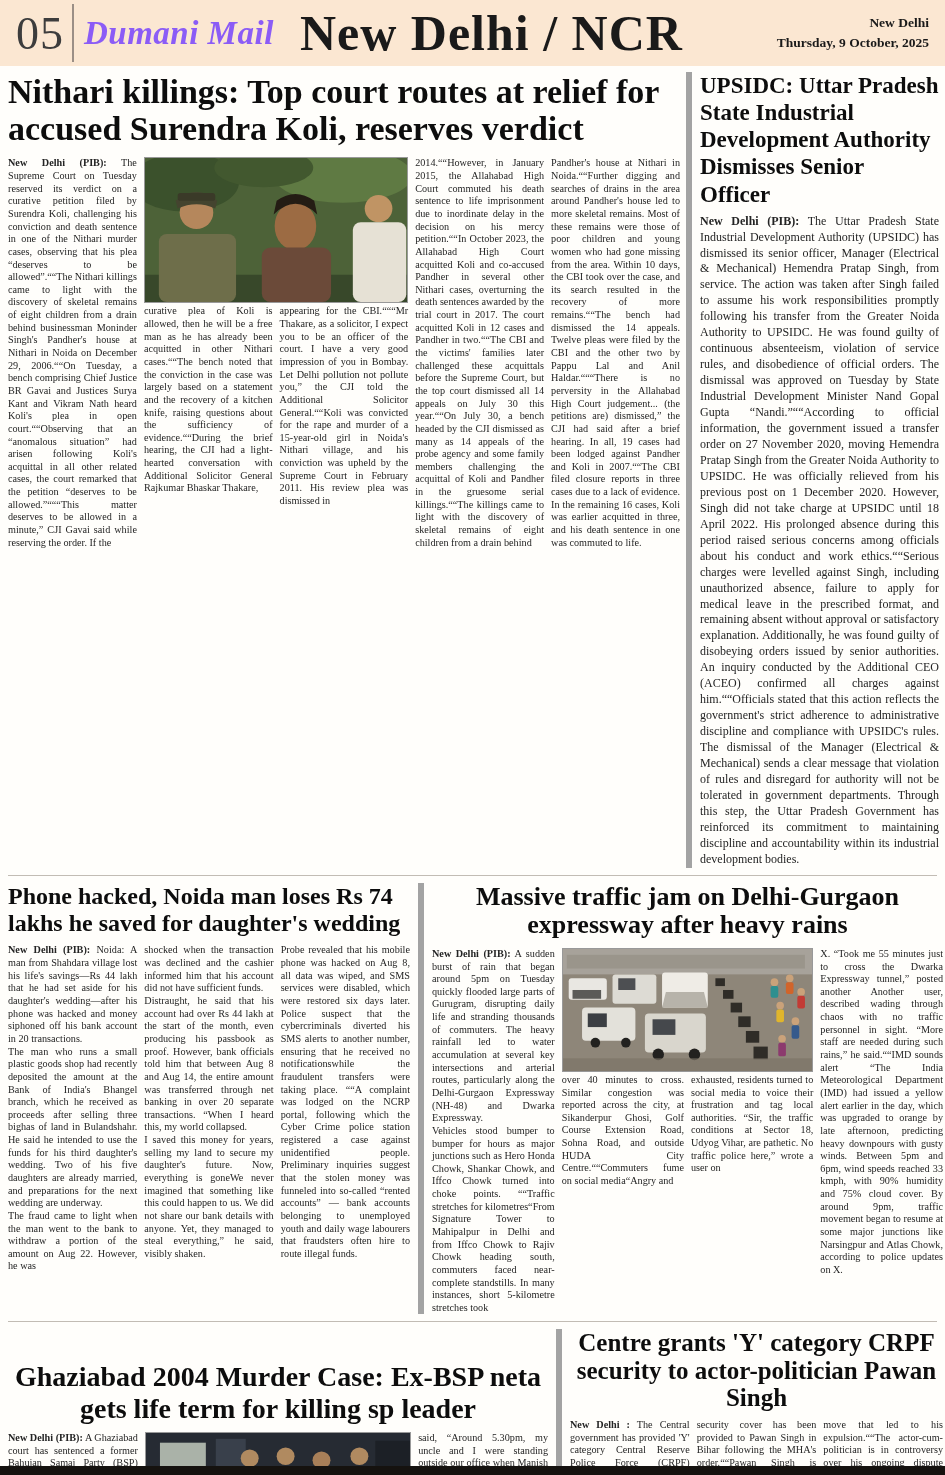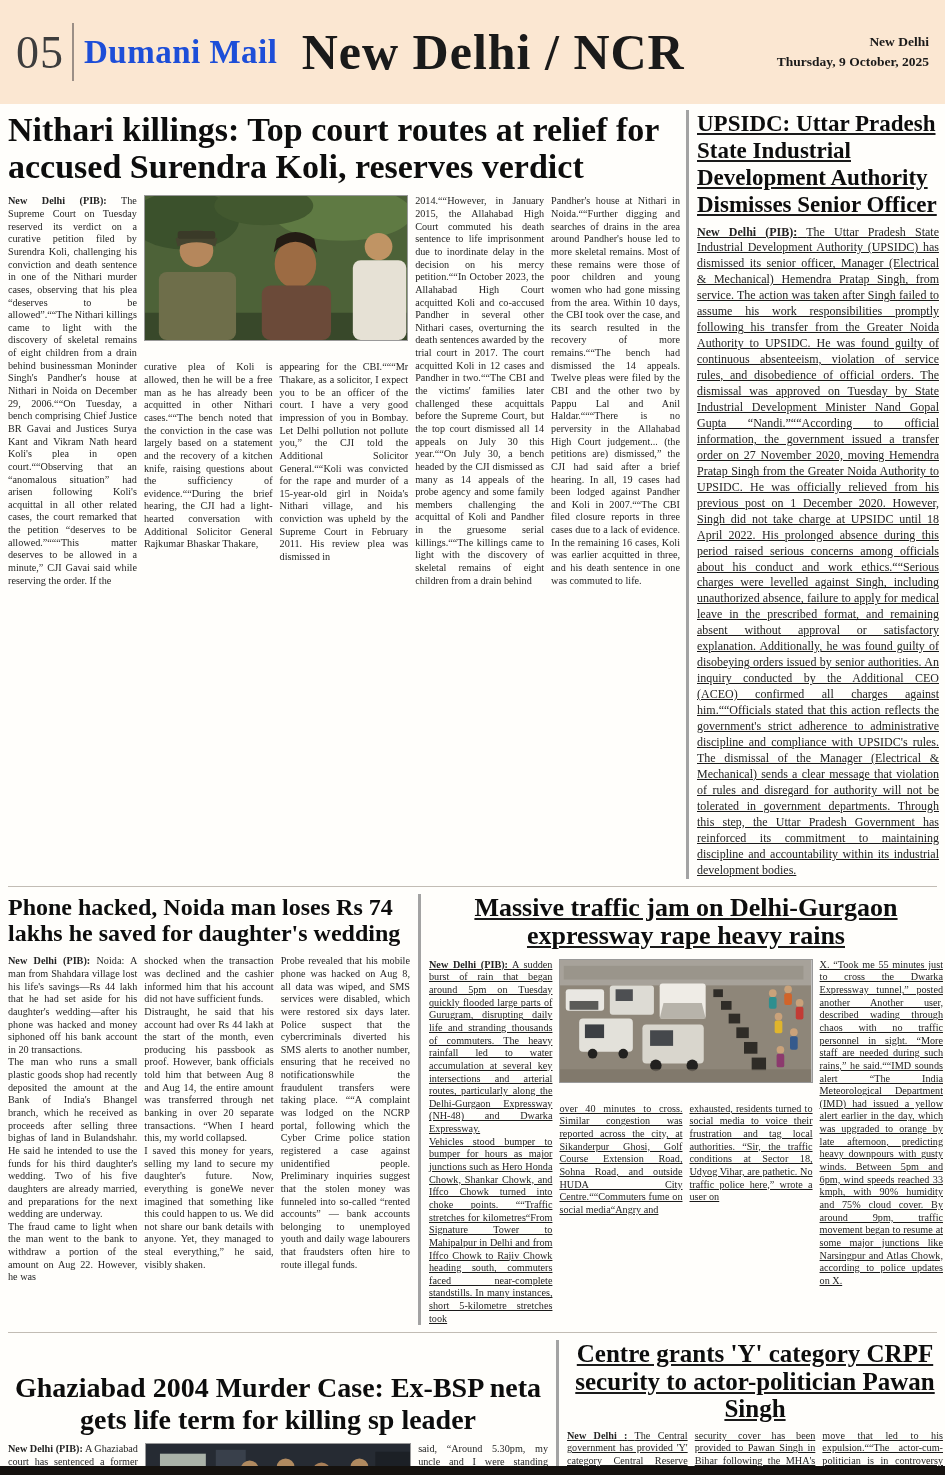--- a/index.html
+++ b/index.html
@@ -4,41 +4,41 @@
 <style>
   * { margin:0; padding:0; box-sizing:border-box; }
   html,body { background:#e9e9e9; }
   .page {
     width:945px; height:1475px; margin:0 auto; position:relative;
     background:#fffefb; overflow:hidden;
     font-family:"Liberation Serif", serif; color:#1a1a1a;
   }
   
   .masthead {
-    height:104px; display:flex; align-items:center; padding:0 16px;
+    height:66px; display:flex; align-items:center; padding:0 16px;
   }
   .pagenum { font-size:46px; color:#3d3d3d; font-weight:normal; letter-spacing:1px; }
   .mast-divider { width:2px; height:58px; background:#9b8f86; margin:0 10px 0 8px; }
   .brand { font-size:33px; font-weight:bold; letter-spacing:.5px; }
   .section-title { flex:1; text-align:center; font-size:50px; font-weight:bold; letter-spacing:1px; padding-right:30px; }
   .dateblock { text-align:right; font-weight:bold; font-size:13.5px; line-height:1.5; width:190px; }
   
   main { padding:6px 8px 0 8px; }
   .headline { font-weight:bold; color:#0d0d0d; }
   .body-cols { display:flex; gap:7px; }
   .col {
     flex:1; font-size:10.2px; line-height:1.24; text-align:justify;
     white-space:pre-line; color:#242424;
   }
   .col b { font-weight:bold; }
   .photo { display:block; width:100%; border:1px solid #999; background:#ccc; }
-  .midwrap { display:flex; flex-direction:column; gap:20px; }
+  .midwrap { display:flex; flex-direction:column; gap:2px; }
   .innercols { display:flex; gap:7px; }
   .hrule { border:none; border-top:1px solid #c2bcb4; margin:7px 0; }
-  .vrule-l { border-left:3px solid #a3a3a3;text-decoration:underline; }
+  .vrule-l { border-left:6px solid #a3a3a3; }
   
   .row1 { display:grid; grid-template-columns: 672px 253px; column-gap:6px; }
   .nithari-headline { font-size:34px; line-height:1.08; margin:2px 0 10px 0; }
   .upsidc { padding-left:8px; }
   .upsidc-headline { font-size:23px; line-height:1.18; margin-bottom:6px; }
   .upsidc-body { font-size:12px; line-height:1.33; text-align:justify; color:#242424; }
   
   .row2 { display:grid; grid-template-columns: 402px 525px; column-gap:8px; margin-top:2px; }
   .phone-headline { font-size:24px; line-height:1.12; margin-bottom:8px; text-align:left; }
   .traffic { padding-left:8px; }
@@ -51,21 +51,21 @@
   .footer-bar { position:absolute; left:0; bottom:0; width:100%; height:9px; background:#15120f; }
 </style>
 </head>
 <body>
 
 <div class="page">
 
   <header class="masthead" id="masthead" style="background: rgb(251, 231, 210);">
     <div class="pagenum">05</div>
     <div class="mast-divider"></div>
-    <div class="brand" id="brand" style="color: #1d4ed8;">Dumani Mail</div>
+    <div class="brand" id="brand" style="color: #8b5cf6; font-style: italic;">Dumani Mail</div>
     <h1 class="section-title">New Delhi / NCR</h1>
     <div class="dateblock">
       <div>New Delhi</div>
       <div>Thursday, 9 October, 2025</div>
     </div>
   </header>
 
   <main>
 
     <section class="row1">
@@ -121,21 +121,21 @@
 The man who runs a small plastic goods shop had recently deposited the amount at the Bank of India's Bhangel branch, which he received as proceeds after selling three bighas of land in Bulandshahr. He said he intended to use the funds for his third daughter's wedding. Two of his five daughters are already married, and preparations for the next wedding are underway.
 The fraud came to light when the man went to the bank to withdraw a portion of the amount on Aug 22. However, he was</span></p>
           <p class="col">shocked when the transaction was declined and the cashier informed him that his account did not have sufficient funds.
 Distraught, he said that his account had over Rs 44 lakh at the start of the month, even producing his passbook as proof. However, bank officials told him that between Aug 8 and Aug 14, the entire amount was transferred through net banking in over 20 separate transactions. “When I heard this, my world collapsed.
 I saved this money for years, selling my land to secure my daughter's future. Now, everything is goneWe never imagined that something like this could happen to us. We did not share our bank details with anyone. Yet, they managed to steal everything,” he said, visibly shaken.</p>
           <p class="col">Probe revealed that his mobile phone was hacked on Aug 8, all data was wiped, and SMS services were disabled, which were restored six days later. Police suspect that the cybercriminals diverted his SMS alerts to another number, ensuring that he received no notificationswhile the fraudulent transfers were taking place. ““A complaint was lodged on the NCRP portal, following which the Cyber Crime police station registered a case against unidentified people. Preliminary inquiries suggest that the stolen money was funneled into so-called “rented accounts” — bank accounts belonging to unemployed youth and daily wage labourers that fraudsters often hire to route illegal funds.</p>
         </div>
       </article>
 
       <article class="traffic vrule-l">
-        <h2 class="headline traffic-headline">Massive traffic jam on Delhi-Gurgaon expressway rape heavy rains</h2>
+        <h2 class="headline traffic-headline">Massive traffic jam on Delhi-Gurgaon expressway after heavy rains</h2>
         <div class="body-cols">
           <p class="col"><b>New Delhi (PIB):</b> <span>A sudden burst of rain that began around 5pm on Tuesday quickly flooded large parts of Gurugram, disrupting daily life and stranding thousands of commuters. The heavy rainfall led to water accumulation at several key intersections and arterial routes, particularly along the Delhi-Gurgaon Expressway (NH-48) and Dwarka Expressway.
 Vehicles stood bumper to bumper for hours as major junctions such as Hero Honda Chowk, Shankar Chowk, and Iffco Chowk turned into choke points. ““Traffic stretches for kilometres“From Signature Tower to Mahipalpur in Delhi and from Iffco Chowk to Rajiv Chowk heading south, commuters faced near-complete standstills. In many instances, short 5-kilometre stretches took</span></p>
           <div class="midwrap" style="flex:2.05;">
             <svg class="photo" viewBox="0 0 262 125" height="124" preserveAspectRatio="none">
               <rect width="262" height="125" fill="#8e8679"></rect>
               <rect width="262" height="26" fill="#a7a29a"></rect>
               <rect x="4" y="6" width="250" height="14" fill="#979287" opacity=".8"></rect>
 
               <rect x="6" y="30" width="40" height="22" rx="3" fill="#e9e7e2"></rect>

